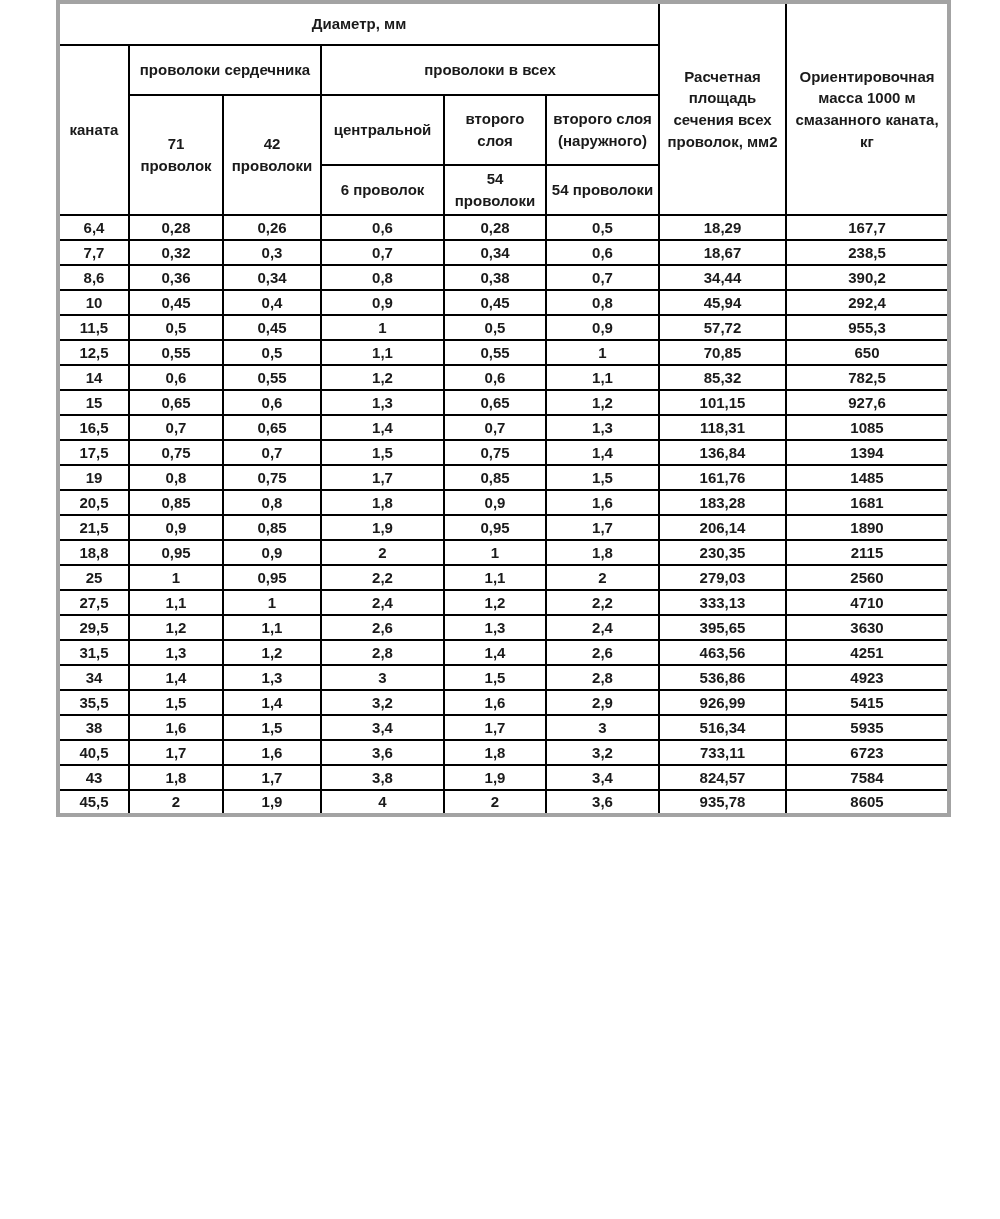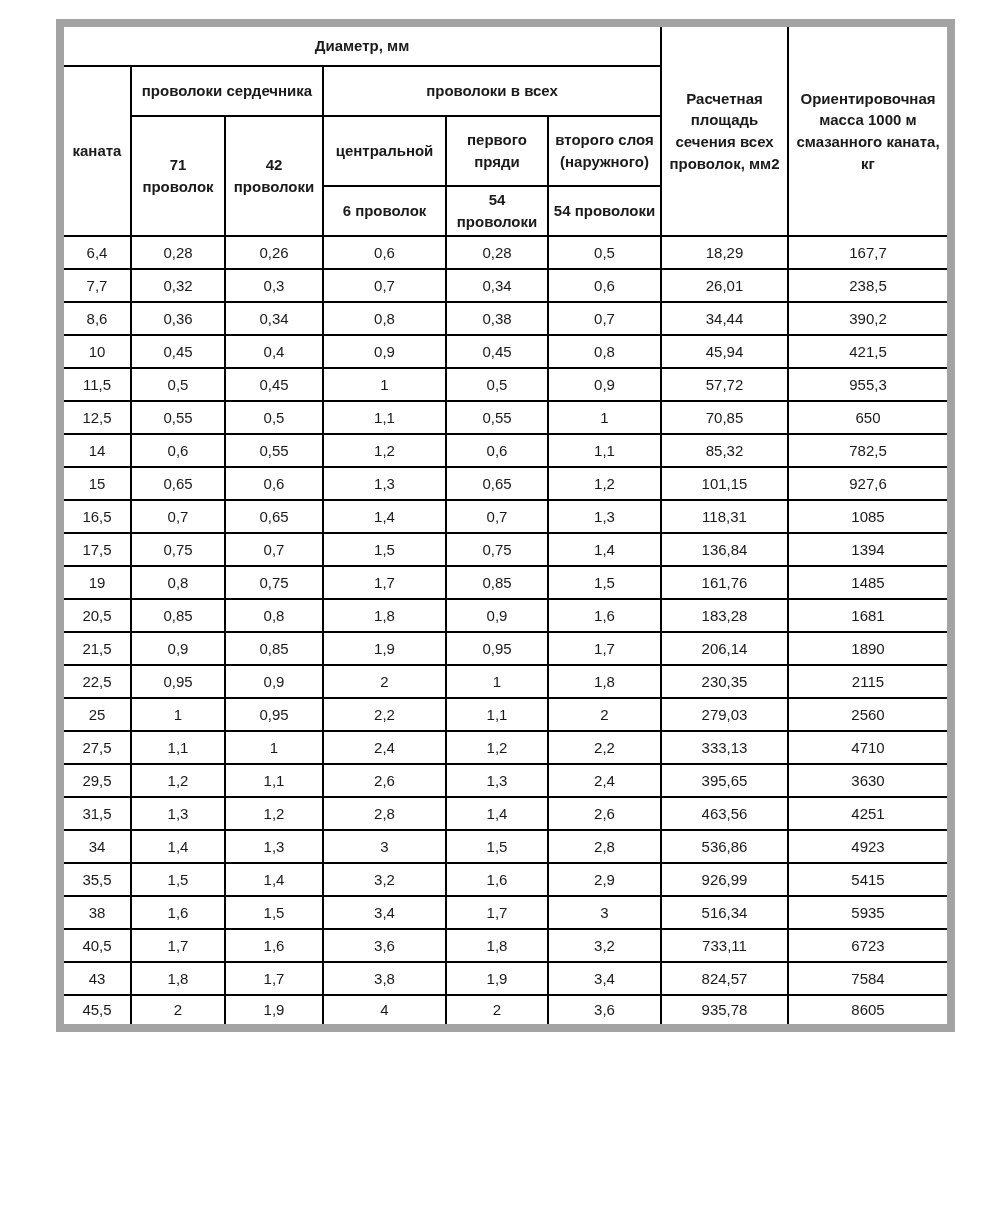--- a/index.html
+++ b/index.html
@@ -11,43 +11,43 @@
     position: relative;
     width: 1000px;
     height: 1219px;
     background: #ffffff;
     font-family: "Liberation Sans", sans-serif;
     color: #1a1a1a;
   }
   table.spec-table {
     position: absolute;
     left: 56px;
-    top: 19px;
+    top: 0;
     border-collapse: collapse;
     table-layout: fixed;
-    border: 8px solid #a3a3a3;
+    border: 4px solid #a3a3a3;
   }
   table.spec-table td {
     border: 2px solid #000000;
     text-align: center;
     vertical-align: middle;
     padding: 2px 3px;
     font-size: 15px;
     background: #ffffff;
     overflow: hidden;
   }
   thead td {
     font-weight: bold;
     line-height: 1.45;
   }
   tr.h-row-1 { height: 43px; }
   tr.h-row-2 { height: 50px; }
   tr.h-row-3 { height: 70px; }
   tr.h-row-4 { height: 50px; }
-  tbody tr { height: 33px; }
+  tbody tr { height: 25px; font-weight: bold; }
   tbody td { line-height: 1.2; }
 </style>
 </head>
 <body>
 
 <div class="page">
   <table class="spec-table">
     <colgroup>
       <col style="width:71px">
       <col style="width:94px">
@@ -66,21 +66,21 @@
       </tr>
       <tr class="h-row-2">
         <td rowspan="3">каната</td>
         <td colspan="2">проволоки сердечника</td>
         <td colspan="3">проволоки в всех</td>
       </tr>
       <tr class="h-row-3">
         <td rowspan="2">71 проволок</td>
         <td rowspan="2">42 проволоки</td>
         <td>центральной</td>
-        <td>первого пряди</td>
+        <td>второго слоя</td>
         <td>второго слоя (наружного)</td>
       </tr>
       <tr class="h-row-4">
         <td>6 проволок</td>
         <td>54 проволоки</td>
         <td>54 проволоки</td>
       </tr>
     </thead>
     <tbody>
         <tr>
@@ -93,42 +93,42 @@
           <td>18,29</td>
           <td>167,7</td>
         </tr>
         <tr>
           <td>7,7</td>
           <td>0,32</td>
           <td>0,3</td>
           <td>0,7</td>
           <td>0,34</td>
           <td>0,6</td>
-          <td>26,01</td>
+          <td>18,67</td>
           <td>238,5</td>
         </tr>
         <tr>
           <td>8,6</td>
           <td>0,36</td>
           <td>0,34</td>
           <td>0,8</td>
           <td>0,38</td>
           <td>0,7</td>
           <td>34,44</td>
           <td>390,2</td>
         </tr>
         <tr>
           <td>10</td>
           <td>0,45</td>
           <td>0,4</td>
           <td>0,9</td>
           <td>0,45</td>
           <td>0,8</td>
           <td>45,94</td>
-          <td>421,5</td>
+          <td>292,4</td>
         </tr>
         <tr>
           <td>11,5</td>
           <td>0,5</td>
           <td>0,45</td>
           <td>1</td>
           <td>0,5</td>
           <td>0,9</td>
           <td>57,72</td>
           <td>955,3</td>
@@ -207,21 +207,21 @@
           <td>21,5</td>
           <td>0,9</td>
           <td>0,85</td>
           <td>1,9</td>
           <td>0,95</td>
           <td>1,7</td>
           <td>206,14</td>
           <td>1890</td>
         </tr>
         <tr>
-          <td>22,5</td>
+          <td>18,8</td>
           <td>0,95</td>
           <td>0,9</td>
           <td>2</td>
           <td>1</td>
           <td>1,8</td>
           <td>230,35</td>
           <td>2115</td>
         </tr>
         <tr>
           <td>25</td>

